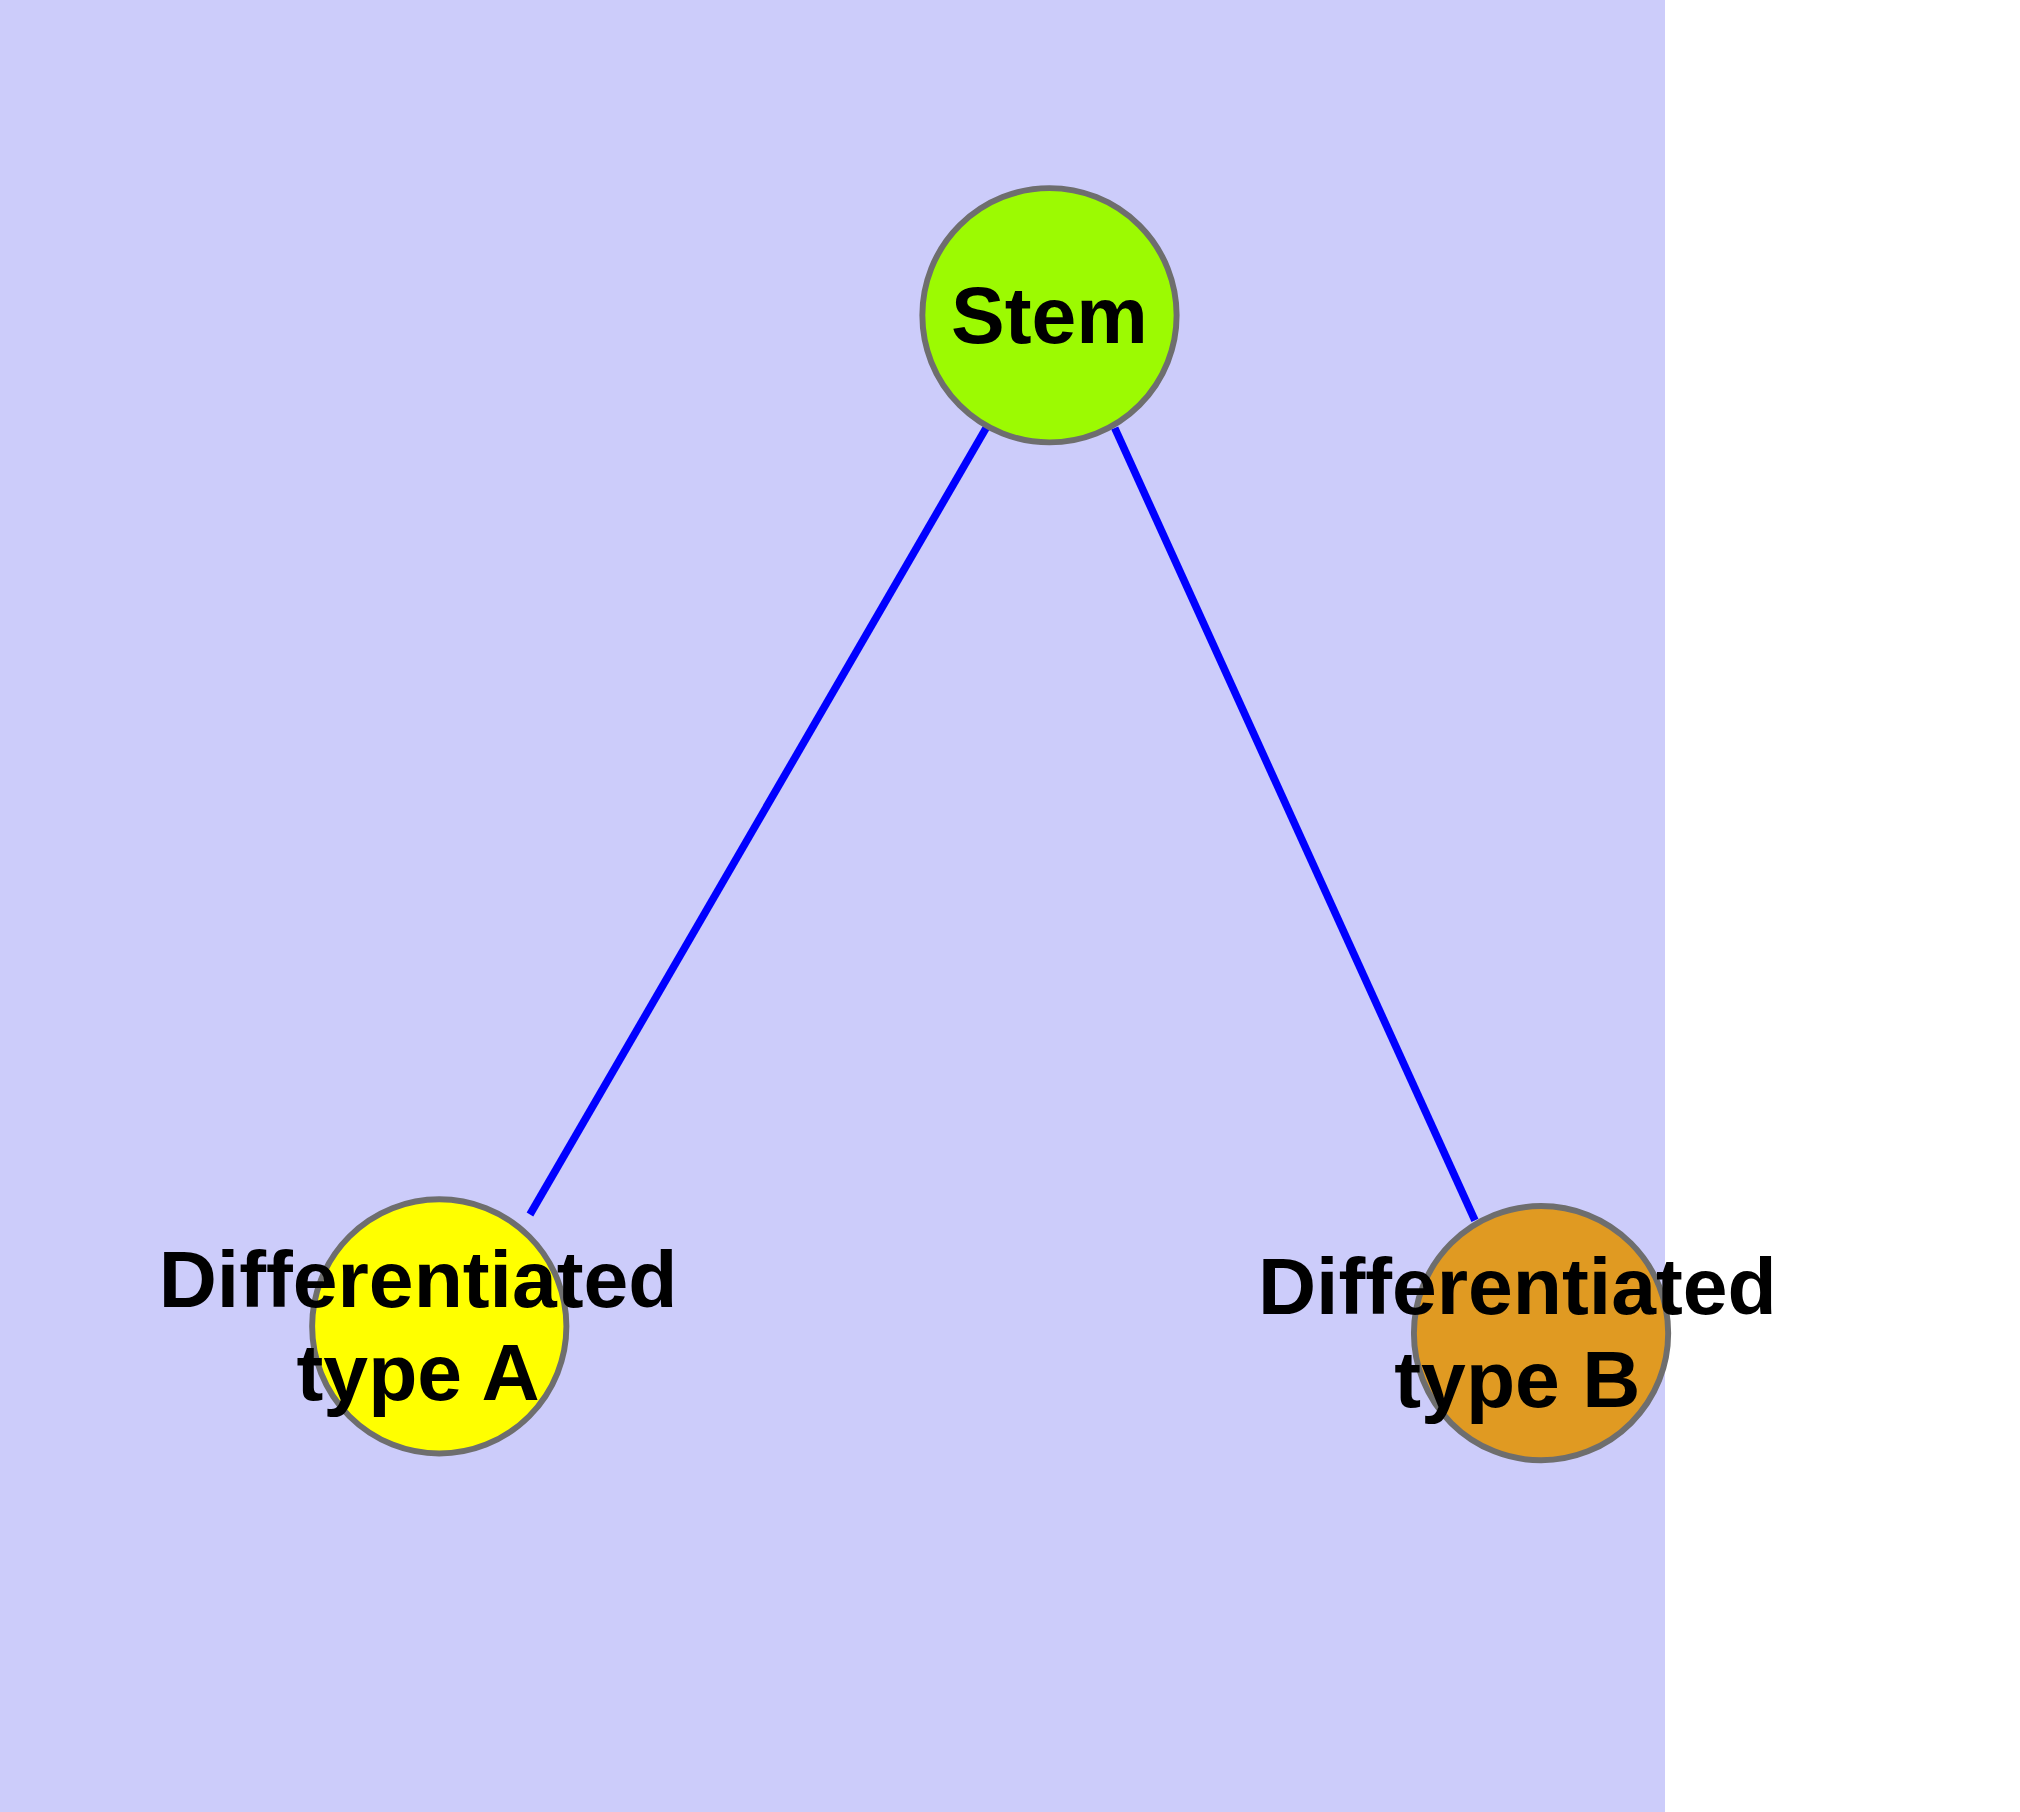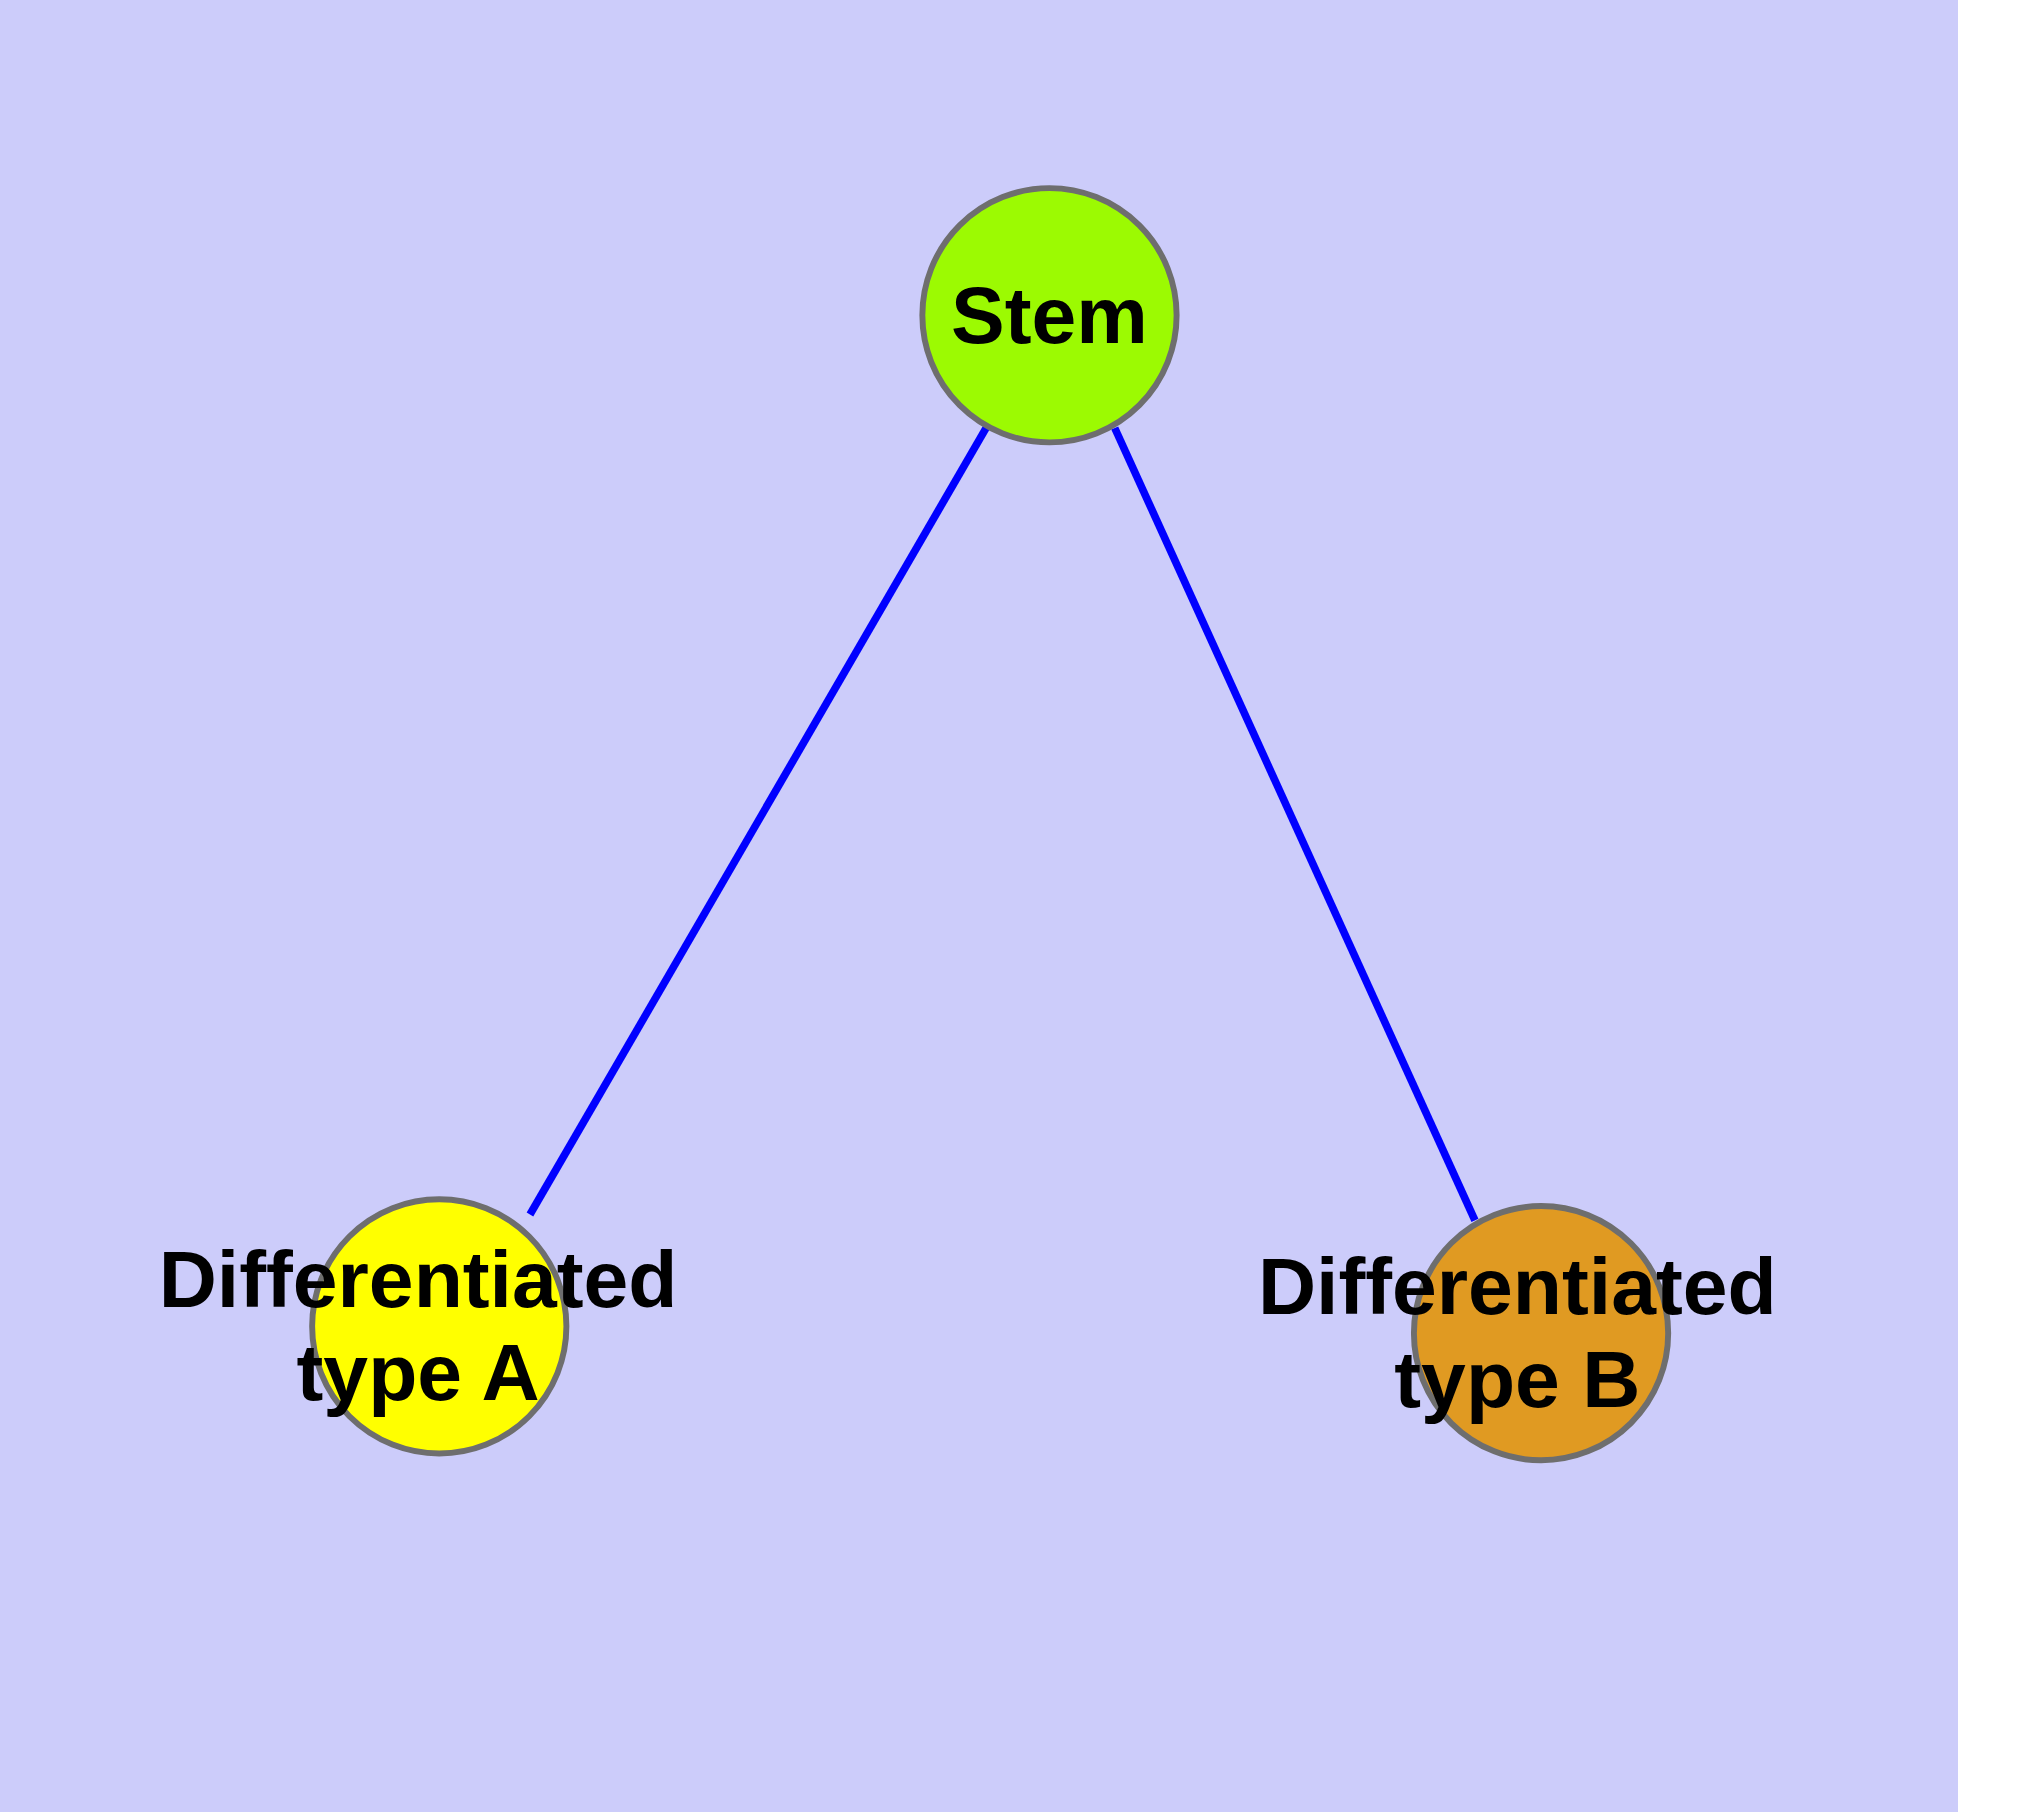--- a/index.html
+++ b/index.html
@@ -7,24 +7,23 @@
     padding: 0;
   }
   body {
     width: 2021px;
     height: 1812px;
     overflow: hidden;
     font-family: "Liberation Sans", sans-serif;
   }
   #canvas-root {
     position: relative;
-    width: 1950px;
+    width: 1665px;
     height: 1812px;
     background: #ccccfa;
-    padding-left: 8px;
   }
   #graph-svg {
     position: absolute;
     top: 0;
     left: 0;
     width: 2021px;
     height: 1812px;
     display: block;
   }
   .edge-line {

